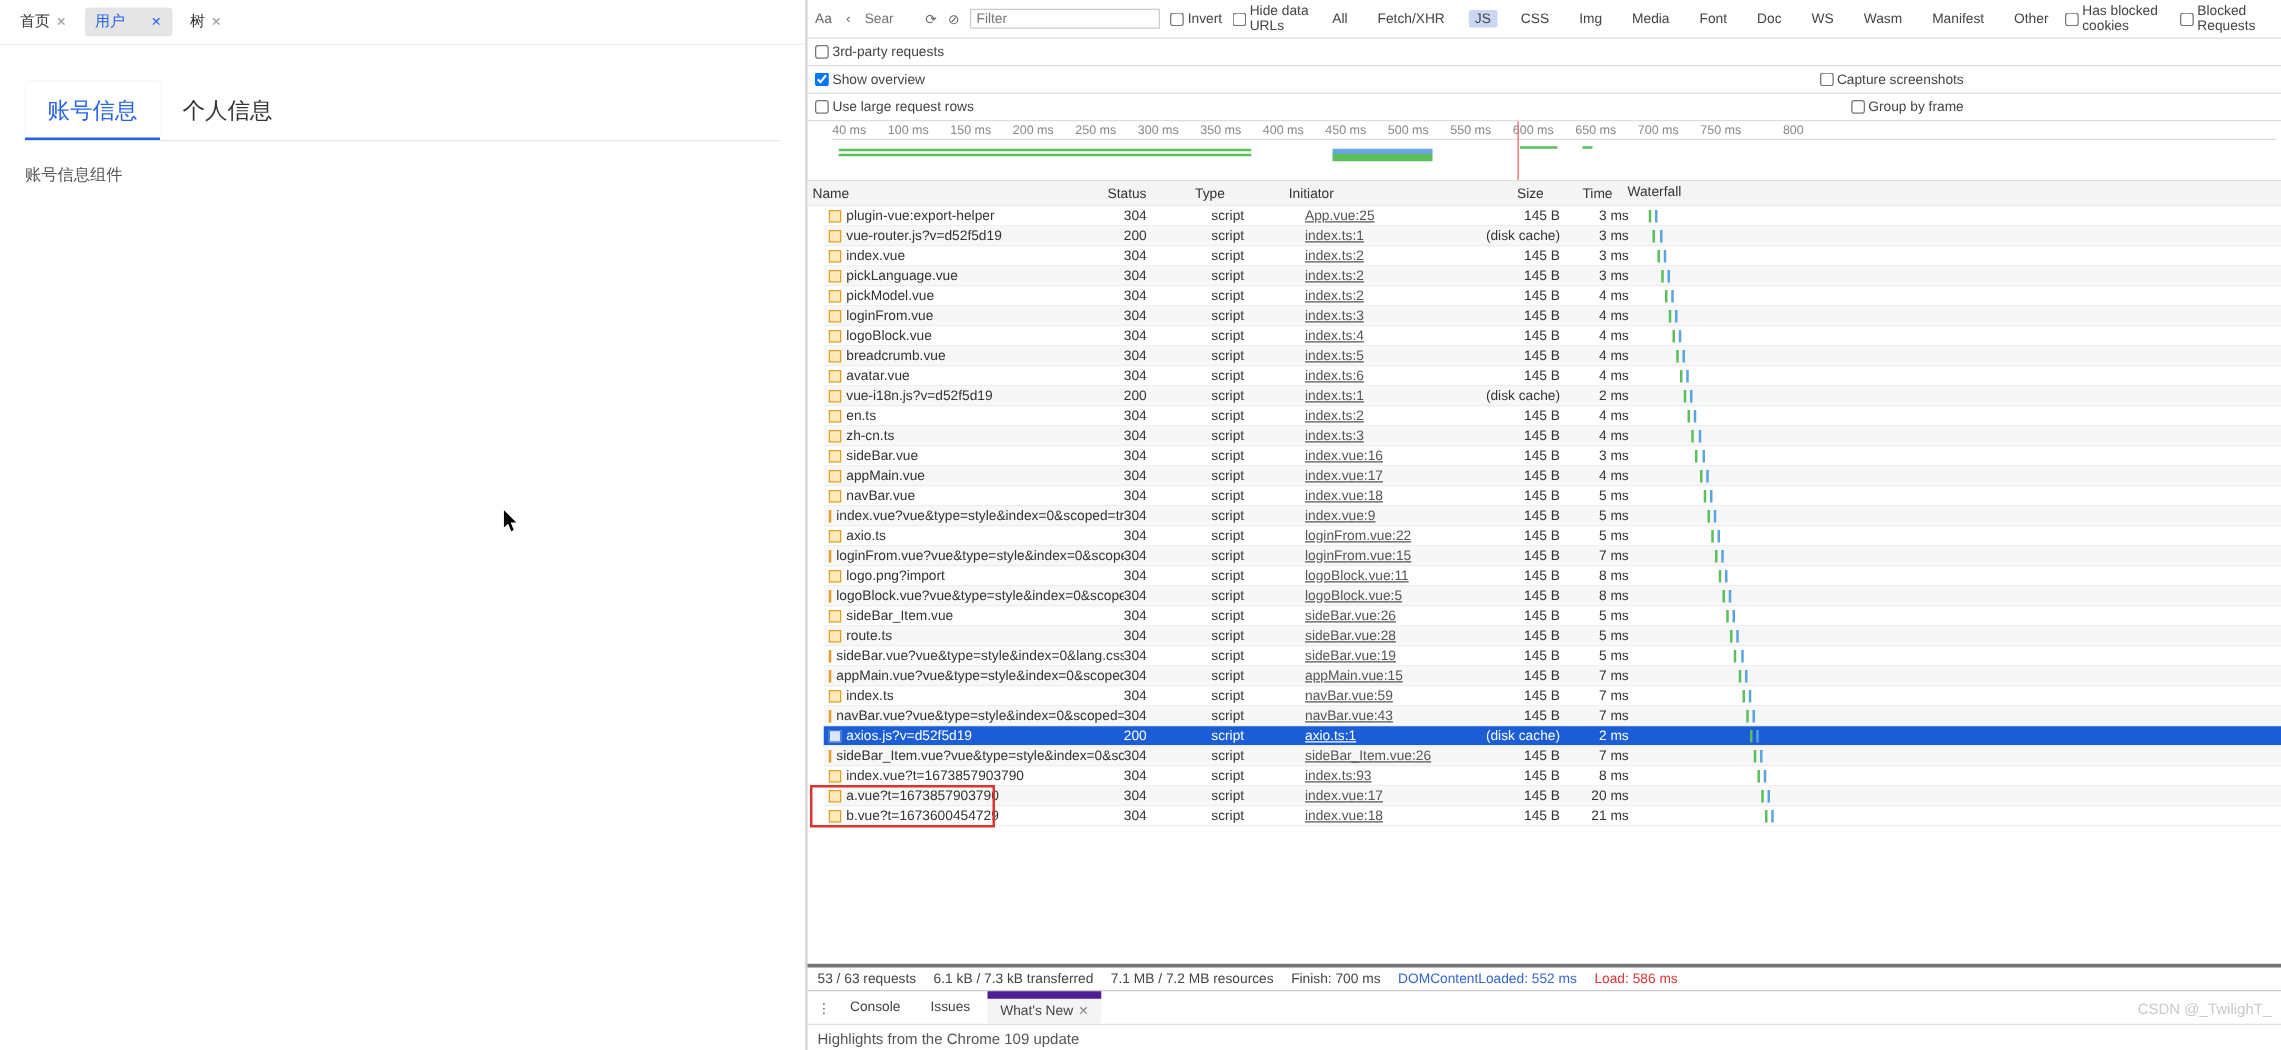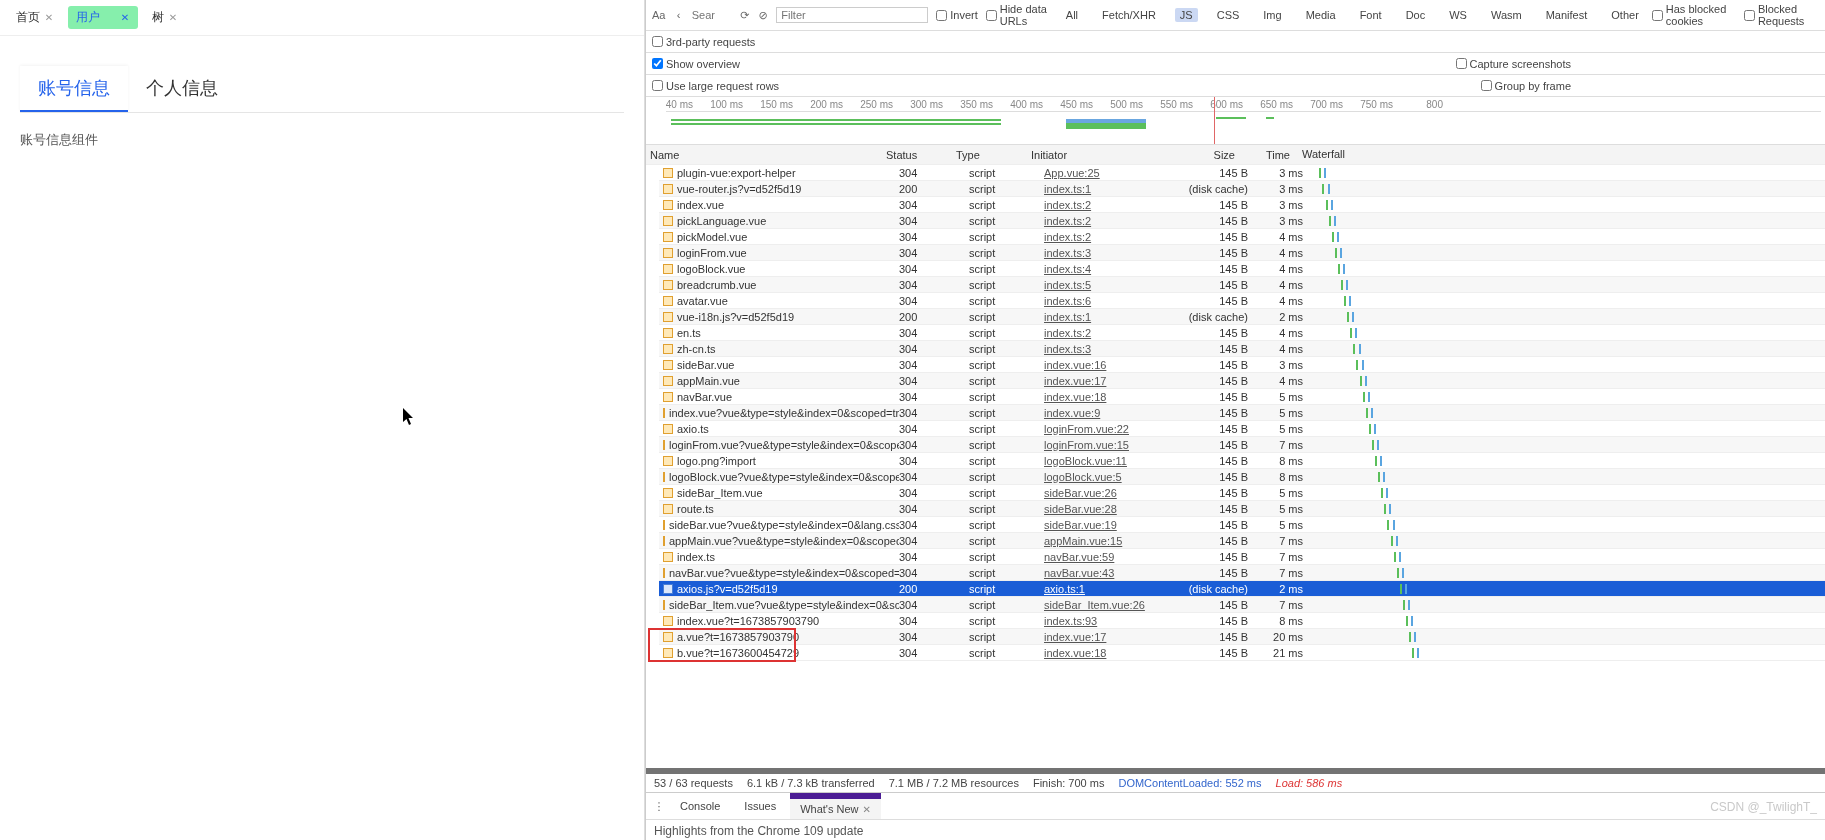--- a/index.html
+++ b/index.html
@@ -2,21 +2,21 @@
 <html><head>
 <meta charset="utf-8">
 <style>
 * { margin:0; padding:0; box-sizing:border-box; font-family:"Microsoft YaHei",Arial,sans-serif; }
 body { display:flex; width:1825px; height:840px; background:#fff; font-size:12px; color:#333; overflow:hidden; }
 
 
 .app-pane { width:645px; border-right:1px solid #ddd; display:flex; flex-direction:column; }
 .tabs-row { display:flex; gap:6px; padding:6px 8px; border-bottom:1px solid #eee; }
 .tab { display:flex; align-items:center; gap:4px; padding:3px 8px; border-radius:3px; font-size:12px; cursor:pointer; }
-.tab.active { background:#86efac; color:#2563eb;gap:20px; }
+.tab.active { background:#e5e5e5; color:#2563eb;gap:20px; }
 .tab .x { width:10px; height:10px; display:flex; align-items:center; justify-content:center; font-size:10px; color:#999; }
 .tab .x.blue { color:#2563eb; }
 .inner-tabs { display:flex; margin:30px 20px 0 20px; border-bottom:1px solid #e5e5e5; }
 .inner-tab { padding:10px 18px; font-size:18px; cursor:pointer; }
 .inner-tab.active { color:#2563eb; border-bottom:2px solid #2563eb; background:#fff; box-shadow:0 -1px 3px rgba(0,0,0,.05); }
 .content-text { padding:18px 20px; font-size:13px; color:#555; }
 .cursor { position:absolute; left:403px; top:408px; width:12px; height:18px; }
 .cursor svg { width:12px; height:18px; }
 
 
@@ -58,22 +58,22 @@
 .c-wf { flex:1; position:relative; height:14px; }
 .init { color:#555; text-decoration:underline; }
 .file-ico { width:10px; height:10px; border:1px solid #e0a030; background:#ffe9b8; display:inline-block; position:relative; }
 .file-ico.blue { border-color:#4a7fd6; background:#dbe7fb; }
 .wf-mark { position:absolute; top:2px; width:2px; height:10px; background:#5bbf5b; }
 .wf-mark.b { background:#5aa5e0; }
 .hl-box { position:absolute; border:2px solid #d33; pointer-events:none; }
 .net-scroll { overflow:auto; flex:1; position:relative; }
 
 
-.statusbar { display:flex; gap:14px; padding:3px 8px; font-size:11px; color:#444; border-top:6px solid #737373; }
-.statusbar .red { color:#d33;font-style:italic; }
+.statusbar { display:flex; gap:14px; padding:3px 8px; font-size:11px; color:#444; border-top:3px solid #737373; }
+.statusbar .red { color:#d33; }
 
 
 .drawer { border-top:1px solid #ccc; }
 .drawer-tabs { display:flex; font-size:11px; color:#444; border-bottom:1px solid #ddd; align-items:center; gap:4px; padding-left:6px;}
 .drawer-tab { padding:4px 10px; cursor:pointer; }
 .drawer-tab.active { background:#f4f4f4; border-top:6px solid #4c1d95; }
 .drawer-tab .x { font-size:10px; margin-left:4px; color:#888; }
 .drawer-body { padding:4px 8px; font-size:12px; color:#555; height:20px; overflow:hidden; }
 
 .watermark { position:absolute; right:8px; bottom:26px; font-size:12px; color:#c9c9c9; }

